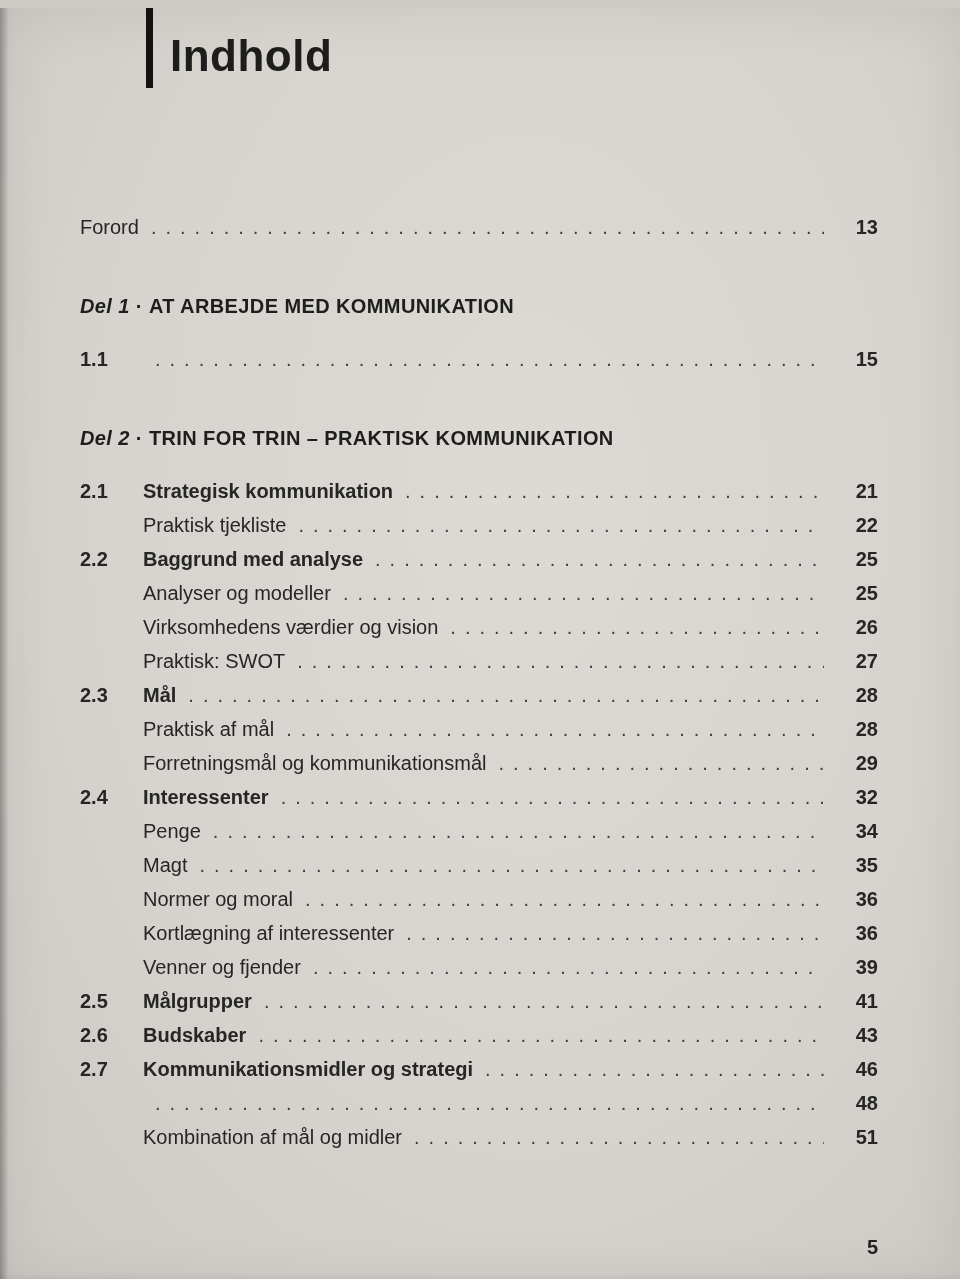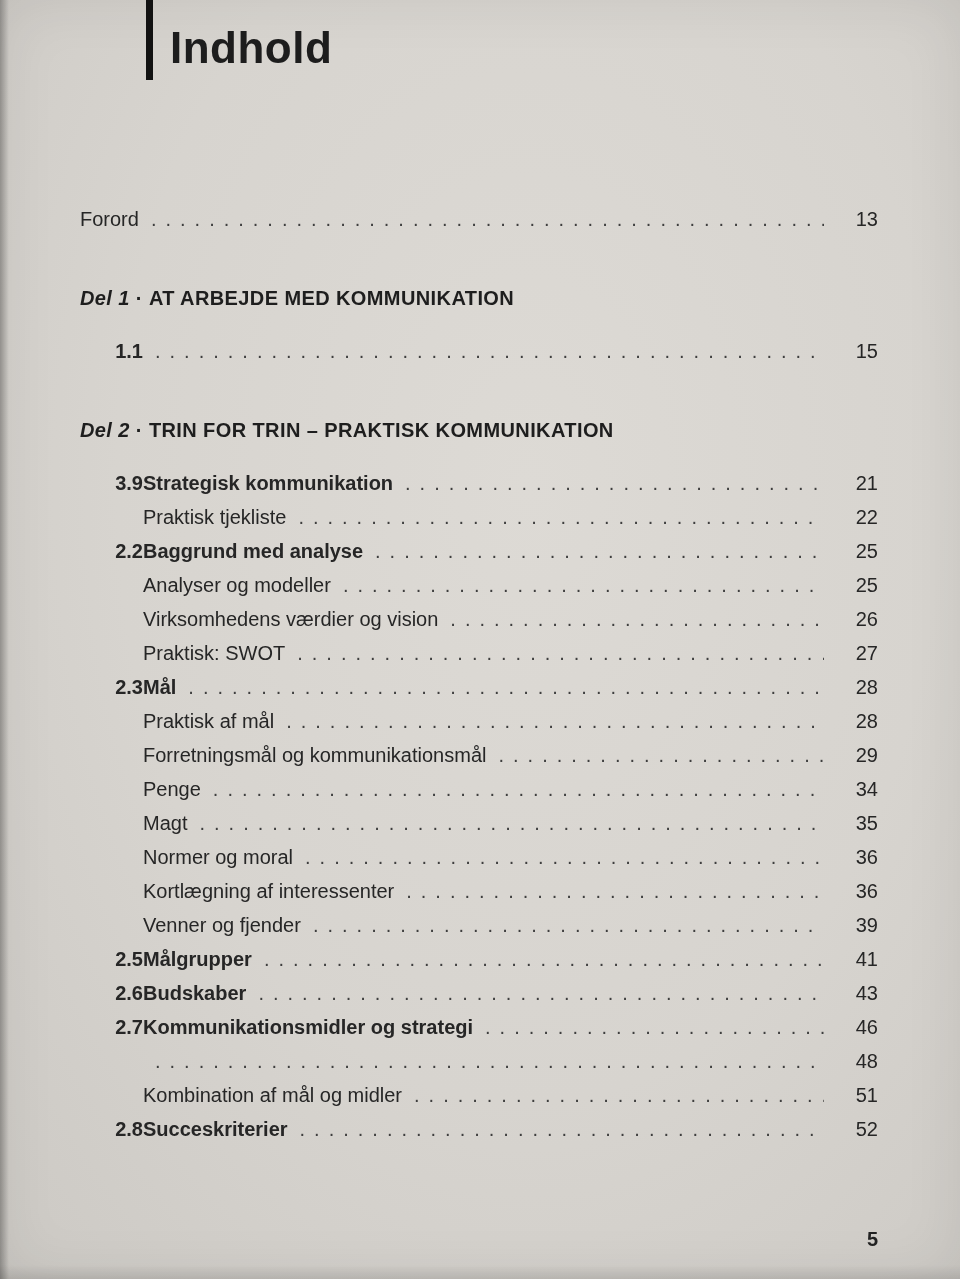--- a/index.html
+++ b/index.html
@@ -21,21 +21,21 @@
     box-sizing:border-box;
     padding:0 82px 0 80px;
   }
   .accent-bar{
     position:absolute;
     left:146px; top:0;
     width:7px; height:80px;
     background:#121212;
   }
   h1.title{
-    margin:0 0 0 90px;
+    margin:8px 0 0 90px;
     padding-top:22px;
     font-size:44px;
     line-height:52px;
     font-weight:700;
     color:#1d1d1d;
     letter-spacing:0.5px;
   }
   .toc{
     font-size:20px;
   }
@@ -45,21 +45,20 @@
     line-height:34px;
     white-space:nowrap;
   }
   .row.front{
     margin-top:128px;
   }
   .num{
     width:63px;
     flex:0 0 63px;
     font-weight:700;
-    text-align:right;
   }
   .label{
     flex:0 0 auto;
   }
   .row.main .label{font-weight:700;}
   .row.sub .label{font-weight:400;}
   .row.front .label{font-weight:400;}
   .dots{
     flex:1 1 auto;
     overflow:hidden;
@@ -70,21 +69,21 @@
   }
   .dots::after{
     content:"......................................................................................";
     letter-spacing:9px;
     font-weight:400;
   }
   .pg{
     flex:0 0 40px;
     width:40px;
     text-align:right;
-    font-weight:400;
+    font-weight:700;
   }
   .part-heading{
     margin-top:44px;
     margin-bottom:18px;
     font-size:20px;
     line-height:36px;
     font-weight:700;
     color:#1e1e1e;
     letter-spacing:0.4px;
     white-space:nowrap;
@@ -122,21 +121,21 @@
         <span class="pg">13</span>
       </div>
       <div class="part-heading"><span class="part-label">Del 1</span><span class="part-sep">·</span><span class="part-title">AT ARBEJDE MED KOMMUNIKATION</span></div>
       <div class="row main">
         <span class="num">1.1</span>
         <span class="dots"></span>
         <span class="pg">15</span>
       </div>
       <div class="part-heading"><span class="part-label">Del 2</span><span class="part-sep">·</span><span class="part-title">TRIN FOR TRIN – PRAKTISK KOMMUNIKATION</span></div>
       <div class="row main">
-        <span class="num">3.9</span>
+        <span class="num">2.1</span>
         <span class="label">Strategisk kommunikation</span>
         <span class="dots"></span>
         <span class="pg">21</span>
       </div>
       <div class="row sub">
         <span class="num"></span>
         <span class="label">Praktisk tjekliste</span>
         <span class="dots"></span>
         <span class="pg">22</span>
       </div>
@@ -175,20 +174,26 @@
         <span class="label">Praktisk af mål</span>
         <span class="dots"></span>
         <span class="pg">28</span>
       </div>
       <div class="row sub">
         <span class="num"></span>
         <span class="label">Forretningsmål og kommunikationsmål</span>
         <span class="dots"></span>
         <span class="pg">29</span>
       </div>
+      <div class="row main">
+        <span class="num">2.4</span>
+        <span class="label">Interessenter</span>
+        <span class="dots"></span>
+        <span class="pg">32</span>
+      </div>
       <div class="row sub">
         <span class="num"></span>
         <span class="label">Penge</span>
         <span class="dots"></span>
         <span class="pg">34</span>
       </div>
       <div class="row sub">
         <span class="num"></span>
         <span class="label">Magt</span>
         <span class="dots"></span>
@@ -233,22 +238,16 @@
       <div class="row sub">
         <span class="num"></span>
         <span class="dots"></span>
         <span class="pg">48</span>
       </div>
       <div class="row sub">
         <span class="num"></span>
         <span class="label">Kombination af mål og midler</span>
         <span class="dots"></span>
         <span class="pg">51</span>
-      </div>
-      <div class="row main">
-        <span class="num">2.8</span>
-        <span class="label">Succeskriterier</span>
-        <span class="dots"></span>
-        <span class="pg">52</span>
       </div>
     </div>
   <div class="folio">5</div>
 </div>
 
 </body></html>

